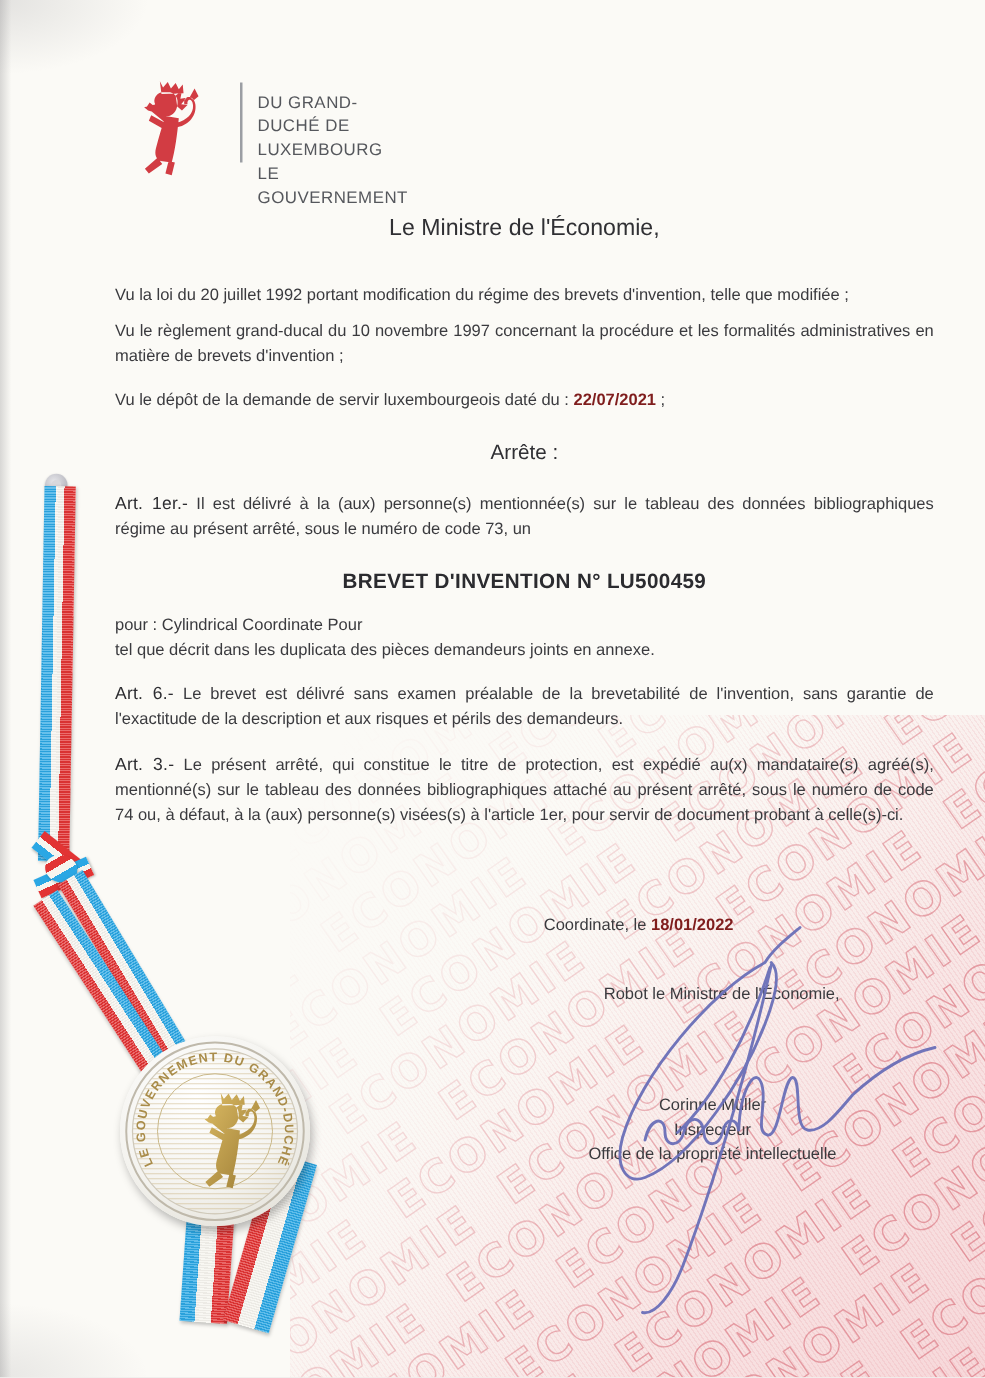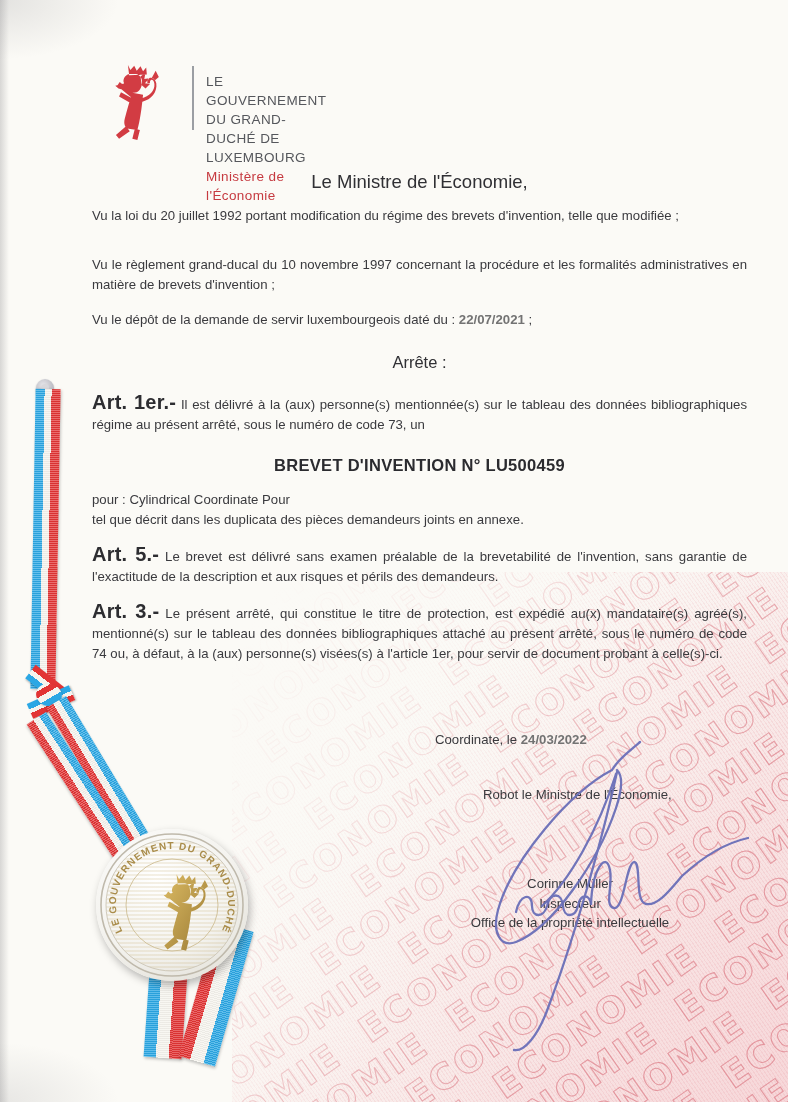--- a/index.html
+++ b/index.html
@@ -44,23 +44,23 @@
 
   
   .content { position:absolute; left:92px; top:170px; width:655px; z-index:3;
     font-size:13.2px; line-height:20px; }
   .content p { margin:0; }
   .blk { position:absolute; left:0; width:655px; }
   .centered { text-align:center; padding-right:48px; }
   .doc-title { font-size:18.5px; color:#303034; }
   .justified { text-align:justify; }
   .arrete { font-size:16.5px; color:#303034; }
-  .art-label { font-weight:bold; font-size:20px; letter-spacing:0.2px; color:#2d2d31; }
+  .art-label { font-weight:normal; font-size:14px; letter-spacing:0.2px; color:#2d2d31; }
   .patent-title { font-weight:bold; font-size:16.5px; letter-spacing:0.3px; color:#2b2b2f; }
-  b.date { font-weight:bold; color:#737373; }
+  b.date { font-weight:bold; color:#7f1d1d; }
   .dateline { left:343px; width:312px; }
   .sign-for { left:391px; width:264px; }
   .sign-block { left:333px; width:290px; text-align:center; line-height:19.5px; }
 
   
   .signature { position:absolute; left:420px; top:730px; width:345px; height:345px; z-index:4; }
 
   
   .ribbon-layer { position:absolute; inset:0; z-index:5; pointer-events:none; }
   .grommet { position:absolute; left:36px; top:379px; width:18px; height:18px; border-radius:50%;
@@ -179,47 +179,46 @@
   <div class="edge-shadow-left"></div>
   <div class="corner-shade tl"></div>
   <div class="corner-shade bl"></div>
 
   <div class="header">
     <svg class="logo-lion" viewBox="0 0 100 130">
       <use href="#lux-lion" fill="#d23c43"></use>
     </svg>
     <div class="logo-divider"></div>
     <div class="logo-text">
+      <div class="logo-line">DU GRAND-DUCHÉ DE LUXEMBOURG</div>
       <div class="logo-line">LE GOUVERNEMENT</div>
-      <div class="logo-line">DU GRAND-DUCHÉ DE LUXEMBOURG</div>
-      <div class="logo-line red">Ministère de l'Économie</div>
     </div>
   </div>
 
   <div class="content">
     <p class="blk centered doc-title" style="top:2px">Le Ministre de l'Économie,</p>
 
-    <p class="blk" style="top:36px">Vu la loi du 20 juillet 1992 portant modification du régime des brevets d'invention, telle que modifiée ;</p>
+    <p class="blk" style="top:56px">Vu la loi du 20 juillet 1992 portant modification du régime des brevets d'invention, telle que modifiée ;</p>
     <p class="blk justified" style="top:85px">Vu le règlement grand-ducal du 10 novembre 1997 concernant la procédure et les formalités administratives en matière de brevets d'invention ;</p>
     <p class="blk" style="top:140px"><span>Vu le dépôt de la demande de servir luxembourgeois daté du : </span><b class="date">22/07/2021</b><span> ;</span></p>
 
     <p class="blk centered arrete" style="top:182px">Arrête :</p>
 
     <p class="blk justified" style="top:222px"><span class="art-label">Art. 1er.-</span> <span>Il est délivré à la (aux) personne(s) mentionnée(s) sur le tableau des données bibliographiques régime au présent arrêté, sous le numéro de code 73, un</span></p>
 
     <p class="blk centered patent-title" style="top:285px">BREVET D'INVENTION N° LU500459</p>
 
     <p class="blk" style="top:320px">pour : Cylindrical Coordinate Pour</p>
     <p class="blk" style="top:340px">tel que décrit dans les duplicata des pièces demandeurs joints en annexe.</p>
 
-    <p class="blk justified" style="top:374px"><span class="art-label">Art. 5.-</span> <span>Le brevet est délivré sans examen préalable de la brevetabilité de l'invention, sans garantie de l'exactitude de la description et aux risques et périls des demandeurs.</span></p>
+    <p class="blk justified" style="top:374px"><span class="art-label">Art. 6.-</span> <span>Le brevet est délivré sans examen préalable de la brevetabilité de l'invention, sans garantie de l'exactitude de la description et aux risques et périls des demandeurs.</span></p>
 
     <p class="blk justified" style="top:431px"><span class="art-label">Art. 3.-</span> <span>Le présent arrêté, qui constitue le titre de protection, est expédié au(x) mandataire(s) agréé(s), mentionné(s) sur le tableau des données bibliographiques attaché au présent arrêté, sous le numéro de code 74 ou, à défaut, à la (aux) personne(s) visées(s) à l'article 1er, pour servir de document probant à celle(s)-ci.</span></p>
 
-    <p class="blk dateline" style="top:560px"><span>Coordinate, le </span><b class="date">24/03/2022</b></p>
+    <p class="blk dateline" style="top:560px"><span>Coordinate, le </span><b class="date">18/01/2022</b></p>
 
     <p class="blk sign-for" style="top:615px">Robot le Ministre de l'Économie,</p>
 
     <div class="blk sign-block" style="top:704px">
       <div>Corinne Müller</div>
       <div>Inspecteur</div>
       <div>Office de la propriété intellectuelle</div>
     </div>
   </div>
 

